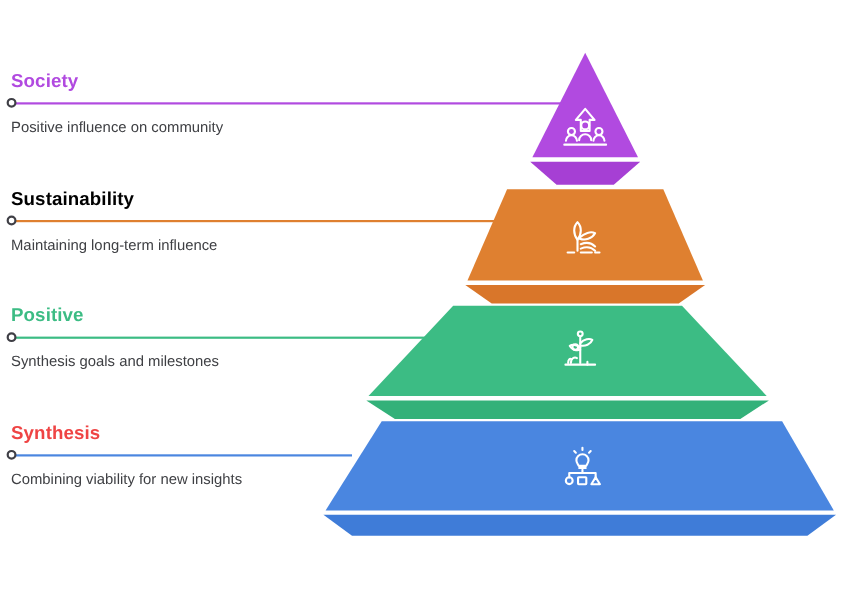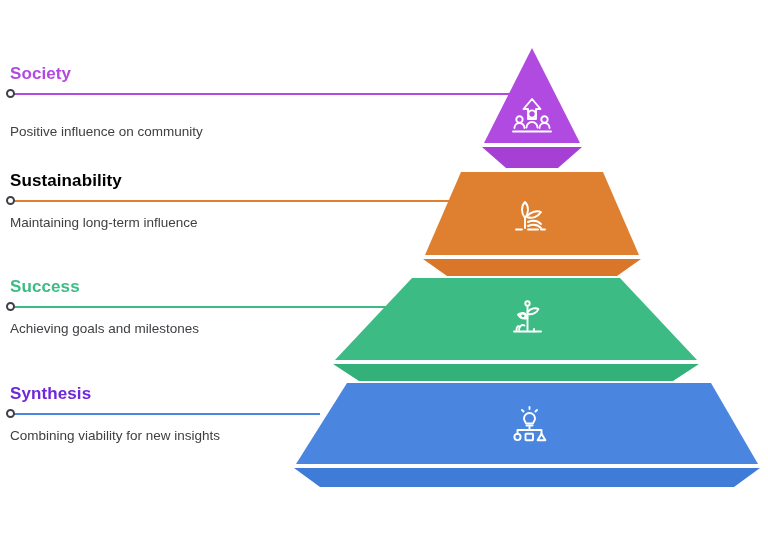--- a/index.html
+++ b/index.html
@@ -144,37 +144,37 @@
       <circle cx="9.5" cy="31" r="3.1"></circle>
       <rect x="17.5" y="27.8" width="7.5" height="6.4" rx="0.6"></rect>
       <path d="M33.5 27.8 L37.4 34.2 L29.6 34.2 Z"></path>
     </g>
   </svg>
 
   <div class="label-group" style="top:64px;">
     <div class="label-title" style="color:#b14ae0;">Society</div>
     <div class="connector" style="top:29px; width:498px; background:#b14ae0;"></div>
     <div class="connector-dot" style="top:25px; border:2.4px solid #3f3f46;"></div>
-    <div class="label-desc" style="top:60px;">Positive influence on community</div>
+    <div class="label-desc" style="top:44px;">Positive influence on community</div>
   </div>
 
   <div class="label-group" style="top:171px;">
     <div class="label-title" style="color:#000000;">Sustainability</div>
     <div class="connector" style="top:29px; width:437px; background:#df8030;"></div>
     <div class="connector-dot" style="top:25px; border:2.4px solid #3f3f46;"></div>
     <div class="label-desc" style="top:44px;">Maintaining long-term influence</div>
   </div>
 
   <div class="label-group" style="top:277px;">
-    <div class="label-title" style="color:#3cbc84;">Success</div>
+    <div class="label-title" style="color:#3cbc84;">Positive</div>
     <div class="connector" style="top:29px; width:374px; background:#3cbc84;"></div>
     <div class="connector-dot" style="top:25px; border:2.4px solid #3f3f46;"></div>
-    <div class="label-desc" style="top:44px;">Achieving goals and milestones</div>
+    <div class="label-desc" style="top:44px;">Synthesis goals and milestones</div>
   </div>
 
   <div class="label-group" style="top:384px;">
-    <div class="label-title" style="color:#6d28d9;">Synthesis</div>
+    <div class="label-title" style="color:#ef4444;">Synthesis</div>
     <div class="connector" style="top:29px; width:306px; background:#4a86e0;"></div>
     <div class="connector-dot" style="top:25px; border:2.4px solid #3f3f46;"></div>
     <div class="label-desc" style="top:44px;">Combining viability for new insights</div>
   </div>
 
 </div>
 
 </body></html>

